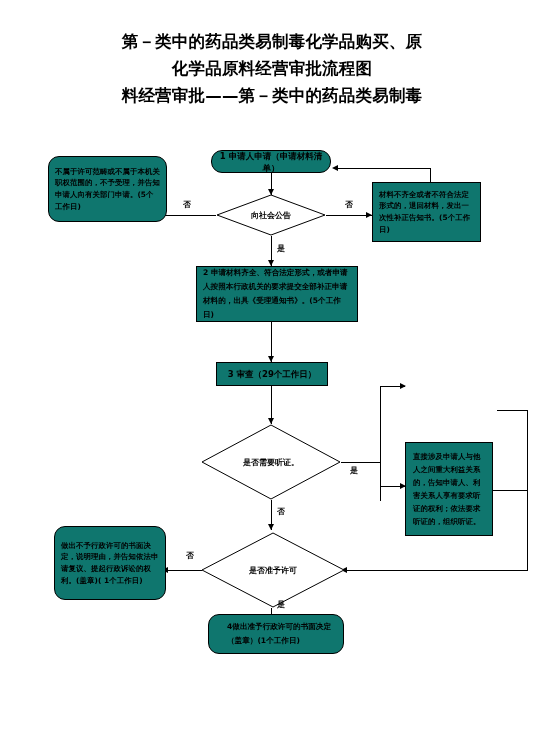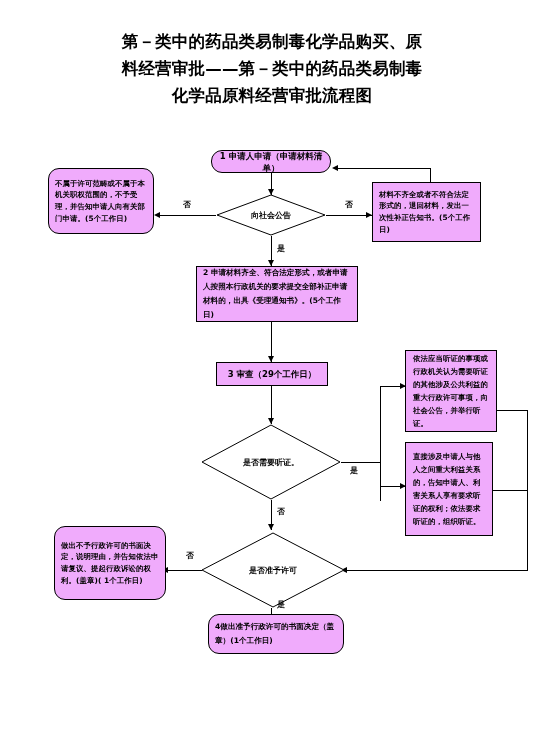--- a/index.html
+++ b/index.html
@@ -31,21 +31,21 @@
     font-weight: bold;
     line-height: 27px;
     letter-spacing: 0.2px;
   }
   #title .tline { display: block; white-space: nowrap; }
 
   
   .node {
     position: absolute;
     box-sizing: border-box;
-    background: #f0abfc;
+    background: #0f766e;
     border: 1px solid #000000;
     display: flex;
     align-items: center;
     justify-content: center;
     z-index: 3;
   }
   .node .txt {
     display: block;
     width: 100%;
     box-sizing: border-box;
@@ -152,22 +152,22 @@
     white-space: nowrap;
   }
 </style>
 </head>
 <body>
 
 <div id="page">
 
   <div id="title">
     <span class="tline">第－类中的药品类易制毒化学品购买、原</span>
+    <span class="tline">化学品原料经营审批流程图</span>
     <span class="tline">料经营审批——第－类中的药品类易制毒</span>
-    <span class="tline">化学品原料经营审批流程图</span>
   </div>
 
   <div class="ln lv" style="left:271px; top:173px; height:22px;"></div>
   <div class="arrow arr-down" style="left:267.5px; top:189px;"></div>
 
   <div class="ln lh" style="left:158px; top:215px; width:58px;"></div>
   <div class="arrow arr-left" style="left:154px; top:211.5px;"></div>
 
   <div class="ln lh" style="left:326px; top:215px; width:46px;"></div>
   <div class="arrow arr-right" style="left:366px; top:211.5px;"></div>
@@ -208,21 +208,21 @@
   <div class="ln lh" style="left:166px; top:570px; width:36px;"></div>
   <div class="arrow arr-left" style="left:162px; top:566.5px;"></div>
 
   <div class="ln lv" style="left:271px; top:608px; height:28px;"></div>
   <div class="arrow arr-down" style="left:267.5px; top:630px;"></div>
 
   <div class="node rounded" style="left:211px; top:150px; width:120px; height:23px;">
     <span class="txt center1">1 申请人申请（申请材料清单）</span>
   </div>
 
-  <div class="node rounded" style="left:48px; top:168px; width:106px; height:66px;">
+  <div class="node rounded" style="left:48px; top:156px; width:119px; height:66px;">
     <span class="txt note">不属于许可范畴或不属于本机关职权范围的，不予受理，并告知申请人向有关部门申请。(5个工作日)</span>
   </div>
 
   <div class="node rect" style="left:372px; top:182px; width:109px; height:60px;">
     <span class="txt note">材料不齐全或者不符合法定形式的，退回材料，发出一次性补正告知书。(5个工作日)</span>
   </div>
 
   <div class="diamond" style="left:216px; top:194px; width:110px; height:42px;">
     <svg width="110" height="42" viewBox="0 0 110 42">
       <polygon points="55,1 109,21 55,41 1,21" fill="#ffffff" stroke="#000000" stroke-width="1"></polygon>
@@ -238,40 +238,37 @@
     <span class="txt center1">3 审查（29个工作日）</span>
   </div>
 
   <div class="diamond" style="left:201px; top:424px; width:140px; height:76px;">
     <svg width="140" height="76" viewBox="0 0 140 76">
       <polygon points="70,1 139,38 70,75 1,38" fill="#ffffff" stroke="#000000" stroke-width="1"></polygon>
     </svg>
     <span class="dlabel">是否需要听证。</span>
   </div>
 
-  <div class="node rect" style="left:405px; top:350px; width:92px; height:82px;">
-    <span class="txt note-wide">依法应当听证的事项或行政机关认为需要听证的其他涉及公共利益的重大行政许可事项，向社会公告，并举行听证。</span>
-  </div>
 
   <div class="node rect" style="left:405px; top:442px; width:88px; height:94px;">
     <span class="txt note-wide">直接涉及申请人与他人之间重大利益关系的，告知申请人、利害关系人享有要求听证的权利；依法要求听证的，组织听证。</span>
   </div>
 
   <div class="diamond" style="left:201px; top:532px; width:144px; height:76px;">
     <svg width="144" height="76" viewBox="0 0 144 76">
       <polygon points="72,1 143,38 72,75 1,38" fill="#ffffff" stroke="#000000" stroke-width="1"></polygon>
     </svg>
     <span class="dlabel">是否准予许可</span>
   </div>
 
   <div class="node rounded" style="left:54px; top:526px; width:112px; height:74px;">
     <span class="txt note">做出不予行政许可的书面决定，说明理由，并告知依法申请复议、提起行政诉讼的权利。(盖章)( 1个工作日)</span>
   </div>
 
-  <div class="node rounded" style="left:208px; top:614px; width:136px; height:40px;">
+  <div class="node rounded" style="left:208px; top:614px; width:136px; height:40px;padding-left:12px;">
     <span class="txt step">4做出准予行政许可的书面决定（盖章）(1个工作日)</span>
   </div>
 
   <span class="blabel" style="left:183px; top:200px;">否</span>
   <span class="blabel" style="left:277px; top:244px;">是</span>
   <span class="blabel" style="left:345px; top:200px;">否</span>
   <span class="blabel" style="left:350px; top:466px;">是</span>
   <span class="blabel" style="left:277px; top:507px;">否</span>
   <span class="blabel" style="left:186px; top:551px;">否</span>
   <span class="blabel" style="left:277px; top:600px;">是</span>

